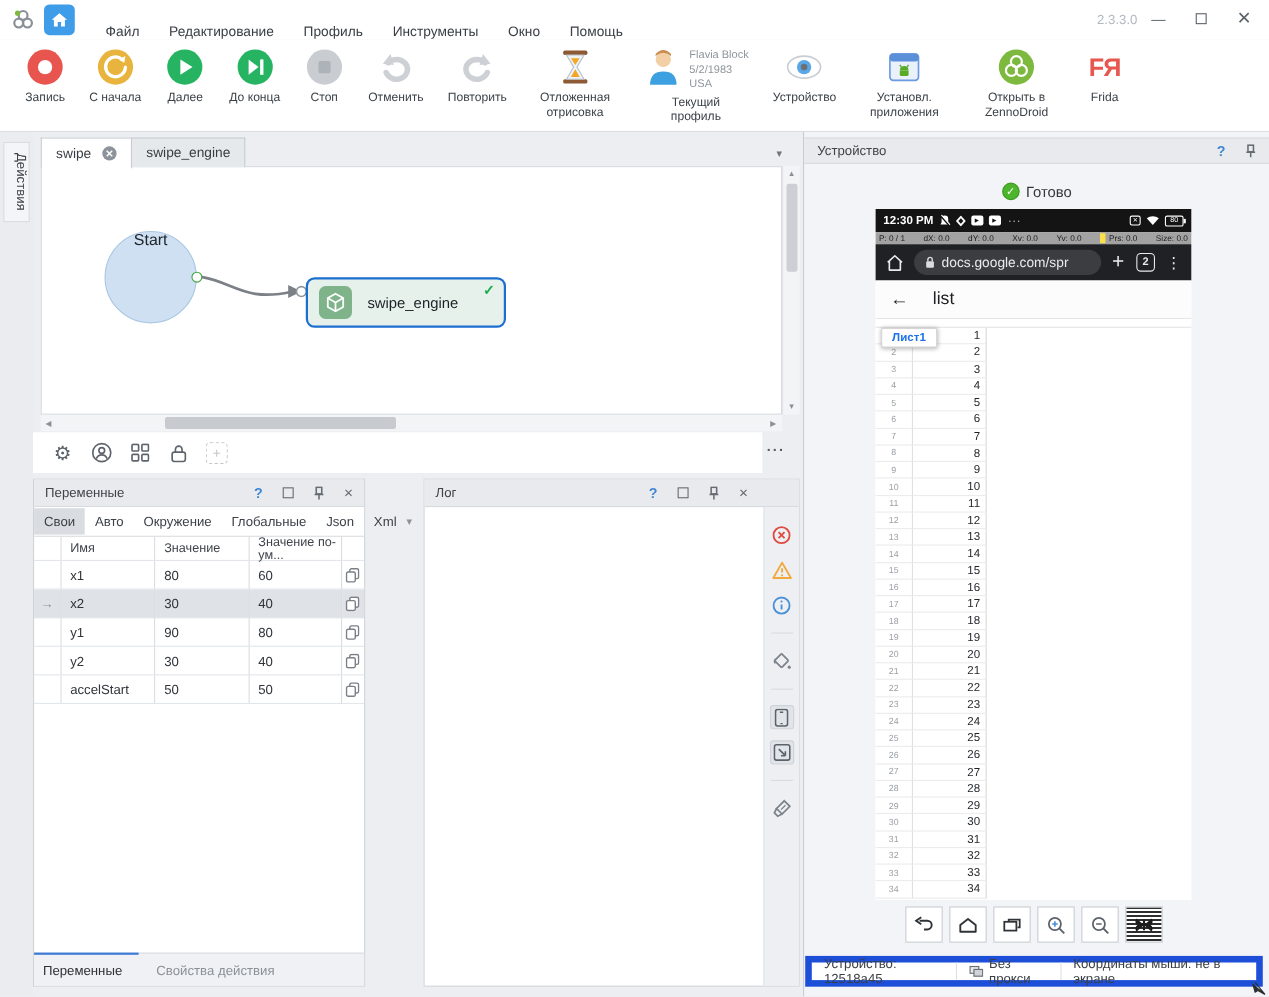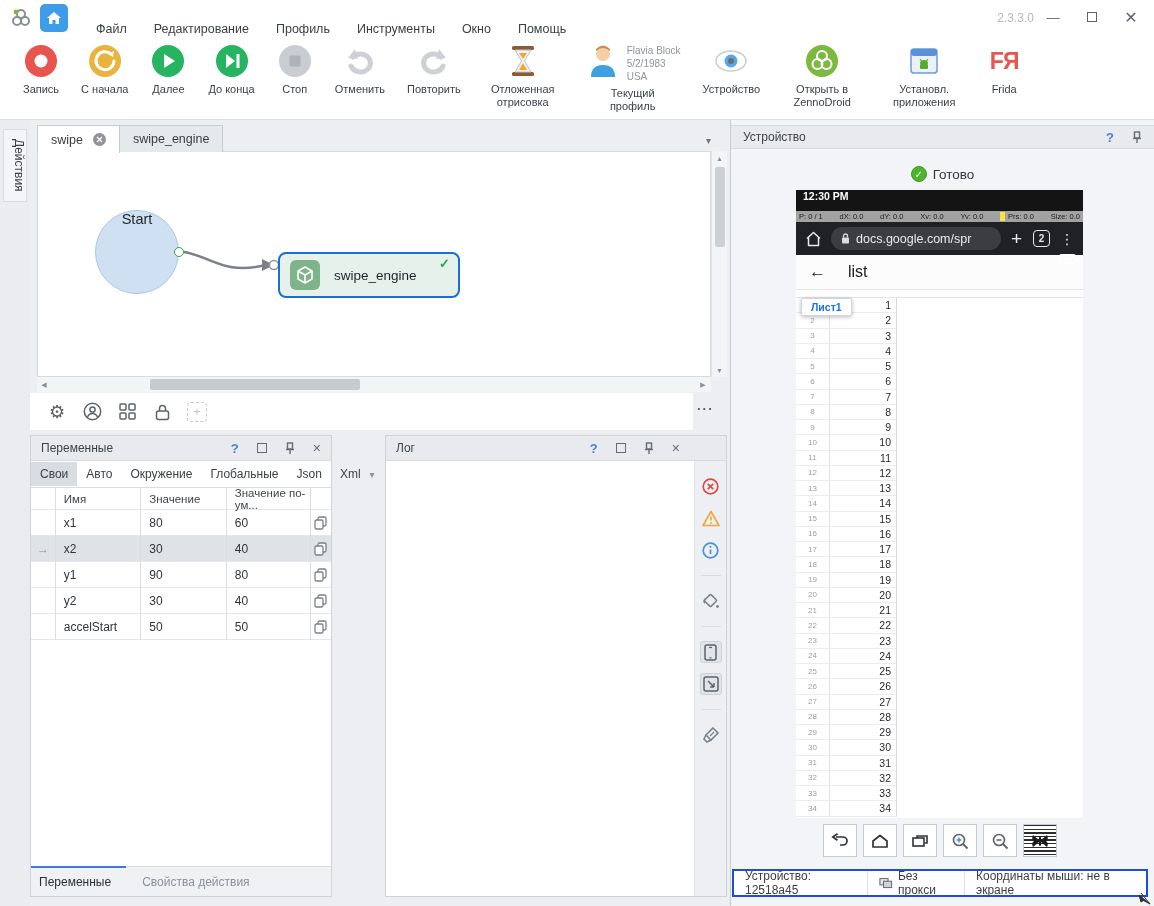--- a/index.html
+++ b/index.html
@@ -100,21 +100,21 @@
   .ls-icon { width:22px; height:22px; display:flex; align-items:center; justify-content:center; }
   .ls-icon.active { background:#e1e4e9; border:1px solid #cfd3d9; border-radius:3px; }
 
   
   .device-panel { left:730px; top:120px; width:424px; height:786px; background:#f3f4f7; border-left:1px solid #c9cdd2; }
   .dhead { position:absolute; left:0; top:5px; width:100%; height:24px; background:#e8eaed; border-top:1px solid #d8dbdd; border-bottom:1px solid #d8dbdd; display:flex; align-items:center; padding:0 12px; font-size:12px; color:#3f444b; }
   .dstatus { position:absolute; top:46px; left:0; width:100%; display:flex; justify-content:center; align-items:center; gap:6px; font-size:13.5px; color:#33383e; }
   .ready-dot { width:16px; height:16px; border-radius:50%; background:#4db52d; border:1px solid #3f9a1f; color:#fff; font-size:10px; display:flex; align-items:center; justify-content:center; }
 
   .phone { position:absolute; left:65px; top:70px; width:287px; height:628px; background:#fff; display:flex; flex-direction:column; }
-  .p-status { height:21px; background:#141414; color:#fff; display:flex; align-items:flex-start; padding:0 7px; gap:5px;flex-direction:column; }
+  .p-status { height:21px; background:#141414; color:#fff; display:flex; align-items:center; padding:0 7px; gap:5px; }
   .p-time { font-size:10.5px; font-weight:bold; }
   .appic { width:11px; height:9px; background:#fff; border-radius:2px; display:flex; align-items:center; justify-content:center; color:#141414; font-size:5px; }
   .st-dots { font-size:9px; letter-spacing:1px; margin-left:2px; }
   .p-status .rgt { margin-left:auto; display:flex; align-items:center; gap:5px; }
   .xbox { width:10px; height:9px; border:1px solid #fff; border-radius:2px; font-size:5.5px; display:flex; align-items:center; justify-content:center; }
   .battery { width:17px; height:10px; border:1px solid #fff; border-radius:2px; font-size:6.5px; display:flex; align-items:center; justify-content:center; position:relative; }
   .battery::after { content:""; position:absolute; right:-3px; top:2.5px; width:2px; height:4px; background:#fff; }
   .p-touch { height:11px; background:#a2a2a2; color:#1d1d1d; font-size:7.5px; display:flex; align-items:center; justify-content:space-between; padding:0 3px; }
   .p-touch .prs { border-left:5px solid #fde047; padding-left:3px; }
   .p-browser { height:33px; background:#202124; display:flex; align-items:center; padding:0 9px; }
@@ -130,21 +130,21 @@
   .srow { height:15.26px; display:flex; }
   .snum { width:34px; border-right:1px solid #e0e0e0; border-bottom:1px solid #ececec; font-size:8px; color:#9aa0a6; display:flex; align-items:center; justify-content:center; }
   .sval { width:67px; border-right:1px solid #d9d9d9; border-bottom:1px solid #ececec; font-size:10.5px; color:#1f2328; display:flex; align-items:center; justify-content:flex-end; padding-right:5px; }
   .srest { flex:1; }
   .sheet-tab { position:absolute; left:5px; top:8px; background:#fff; border:1px solid #d6d6d6; border-radius:2px; box-shadow:0 1px 4px rgba(0,0,0,.28); padding:2px 9px; font-size:10.5px; font-weight:bold; color:#1a73e8; }
 
   .dev-buttons { position:absolute; left:92px; top:704px; display:flex; gap:6px; }
   .dev-btn { width:34px; height:33px; background:#fff; border:1px solid #c6cad0; display:flex; align-items:center; justify-content:center; }
   .dev-btn.striped { background:repeating-linear-gradient(180deg,#2e2e2e 0 1.5px,#fff 1.5px 3.6px); }
 
-  .dev-statusbar { position:absolute; left:1px; top:749px; width:416px; height:28px; background:#fff; border:2px solid #1d4ed8; display:flex; align-items:center; font-size:12px; color:#3a3f45; }
+  .dev-statusbar { position:absolute; left:1px; top:749px; width:416px; height:28px; background:#fff; border:6px solid #1d4ed8; display:flex; align-items:center; font-size:12px; color:#3a3f45; }
   .sb-sec { display:flex; align-items:center; gap:5px; padding:0 11px; height:100%; }
   .sb-sec + .sb-sec { border-left:1px solid #dcdfe3; }
 
   .cursor { left:1136px; top:890px; }
 </style>
 </head>
 <body>
 
 <div class="abs menubar">
   <svg class="logo" viewBox="0 0 22 22">
@@ -274,41 +274,41 @@
         <svg width="36" height="36" viewBox="0 0 36 36">
           <ellipse cx="18" cy="18" rx="15" ry="10" fill="#fff" stroke="#c9cdd2" stroke-width="1.5"></ellipse>
           <circle cx="18" cy="18" r="6.5" fill="#5aa7e8"></circle>
           <circle cx="18" cy="18" r="3" fill="#6b7076"></circle>
         </svg>
       </div>
     <div class="tlabel">Устройство</div>
   </div>
   <div class="titem">
     <div class="ticon">
-        <svg width="36" height="36" viewBox="0 0 36 36">
-          <circle cx="18" cy="18" r="16" fill="#7cb93e"></circle>
-          <circle cx="18" cy="13" r="5" fill="none" stroke="#fff" stroke-width="2"></circle>
-          <circle cx="13.5" cy="21" r="5" fill="none" stroke="#fff" stroke-width="2"></circle>
-          <circle cx="22.5" cy="21" r="5" fill="none" stroke="#fff" stroke-width="2"></circle>
-        </svg>
-      </div>
-    <div class="tlabel">Открыть в ZennoDroid</div>
-  </div>
-  <div class="titem">
-    <div class="ticon">
         <svg width="34" height="34" viewBox="0 0 34 34">
           <rect x="4" y="5" width="26" height="24" rx="3" fill="#eaf1fb" stroke="#6b9ae0" stroke-width="1.5"></rect>
           <rect x="4" y="5" width="26" height="7" rx="3" fill="#5b8fd8"></rect>
           <path d="M13 20 a4 4 0 0 1 8 0 Z" fill="#57ab27"></path>
           <rect x="13" y="20" width="8" height="5" rx="1" fill="#57ab27"></rect>
           <line x1="14.5" y1="17" x2="13" y2="15" stroke="#57ab27" stroke-width="1.2"></line>
           <line x1="19.5" y1="17" x2="21" y2="15" stroke="#57ab27" stroke-width="1.2"></line>
         </svg>
       </div>
     <div class="tlabel">Установл. приложения</div>
+  </div>
+  <div class="titem">
+    <div class="ticon">
+        <svg width="36" height="36" viewBox="0 0 36 36">
+          <circle cx="18" cy="18" r="16" fill="#7cb93e"></circle>
+          <circle cx="18" cy="13" r="5" fill="none" stroke="#fff" stroke-width="2"></circle>
+          <circle cx="13.5" cy="21" r="5" fill="none" stroke="#fff" stroke-width="2"></circle>
+          <circle cx="22.5" cy="21" r="5" fill="none" stroke="#fff" stroke-width="2"></circle>
+        </svg>
+      </div>
+    <div class="tlabel">Открыть в ZennoDroid</div>
   </div>
   <div class="titem">
     <div class="ticon">
         <span class="frida-logo">FЯ</span>
       </div>
     <div class="tlabel">Frida</div>
   </div>
 </div>
 
 <div class="abs left-strip">

